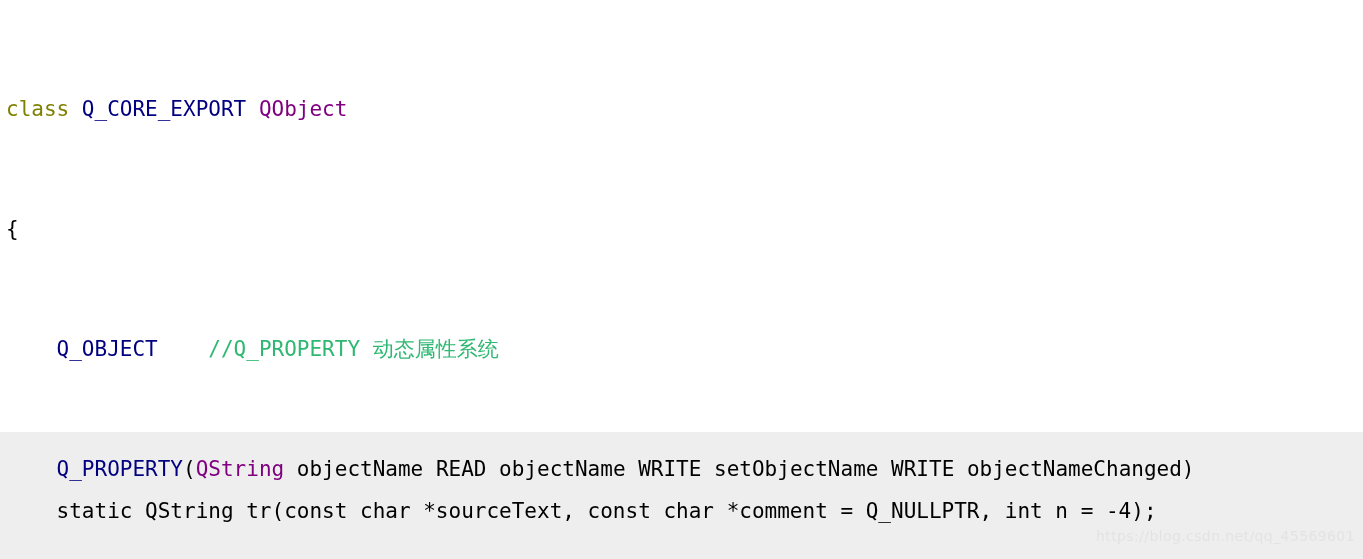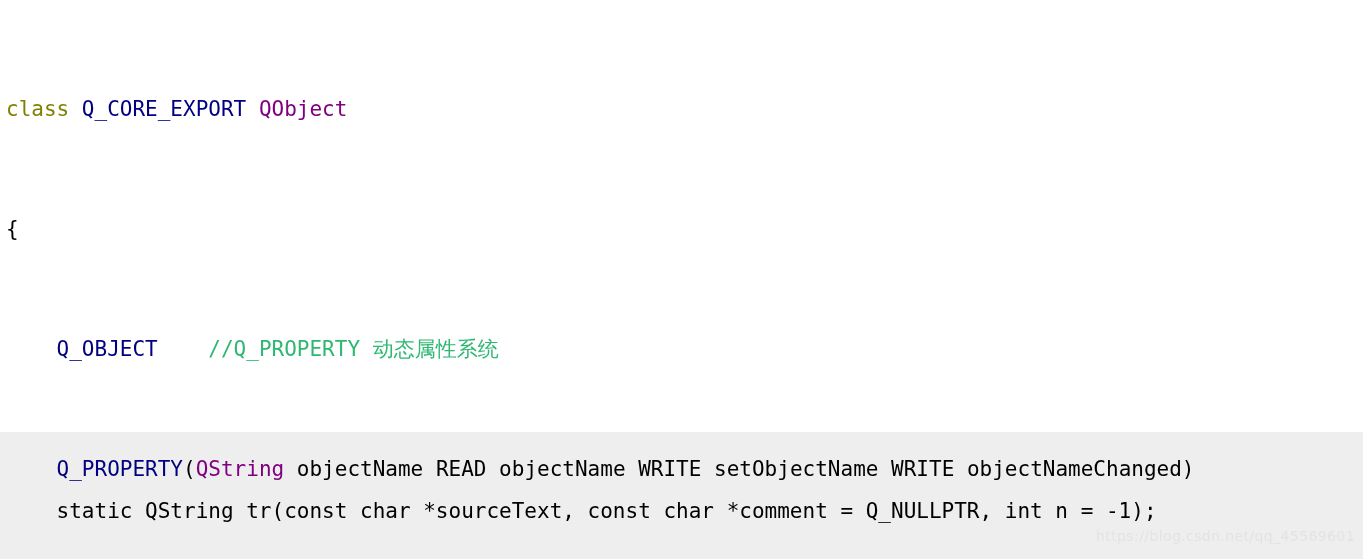--- a/index.html
+++ b/index.html
@@ -99,21 +99,21 @@
 
     
 
     
 
     
 
   </div>
 
   <div class="code-hl">
-    <div class="line"><span class="plain">    static QString tr(const char *sourceText, const char *comment = Q_NULLPTR, int n = -1);</span></div>
+    <div class="line"><span class="plain">    static QString tr(const char *sourceText, const char *comment = Q_NULLPTR, int n = -4);</span></div>
     
     
     
   </div>
 
   <div class="watermark">https://blog.csdn.net/qq_45569601</div>
 
 </div>
 
 </body></html>

